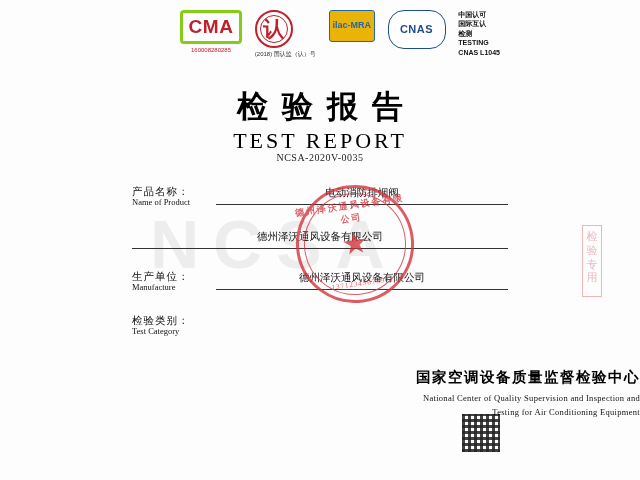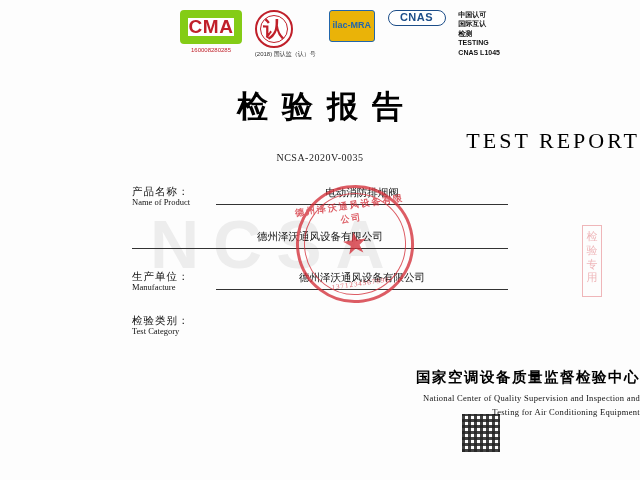--- a/index.html
+++ b/index.html
@@ -36,21 +36,21 @@
     justify-content: space-between;
   }
   .mark {
     text-align: center;
     line-height: 1.05;
   }
 
   
   .cma-badge {
     width: 62px; height: 34px;
-    border: 8px solid #84cc16;
+    border: 3px solid #84cc16;
     border-radius: 4px;
     color: #c0202a;
     font-family: "Liberation Sans", sans-serif;
     font-weight: bold;
     font-size: 19px;
     letter-spacing: 0.5px;
     display: flex;
     align-items: center;
     justify-content: center;
     box-sizing: border-box;
@@ -106,21 +106,21 @@
     font-size: 9px;
     font-weight: bold;
     display: flex;
     align-items: center;
     justify-content: center;
     box-sizing: border-box;
   }
 
   
   .cnas-badge {
-    width: 58px; height: 16px;
+    width: 58px; height: 39px;
     border: 1px solid #1d4e89;
     border-radius: 16px;
     background: #fff;
     color: #1d4e89;
     font-family: "Liberation Sans", sans-serif;
     font-size: 11px;
     font-weight: bold;
     letter-spacing: 0.5px;
     display: flex;
     align-items: center;
@@ -149,21 +149,21 @@
     letter-spacing: 14px;
     text-indent: 14px;
     font-weight: bold;
     color: #000;
     font-family: "Liberation Serif", serif;
   }
   #title-en {
     position: absolute;
     top: 128px;
     left: 0; right: 0;
-    text-align: right;
+    text-align: center;
     font-size: 22px;
     letter-spacing: 3px;
     color: #000;
     font-family: "Liberation Serif", serif;
   }
   #report-no {
     position: absolute;
     top: 152px;
     left: 0; right: 0;
     text-align: center;

